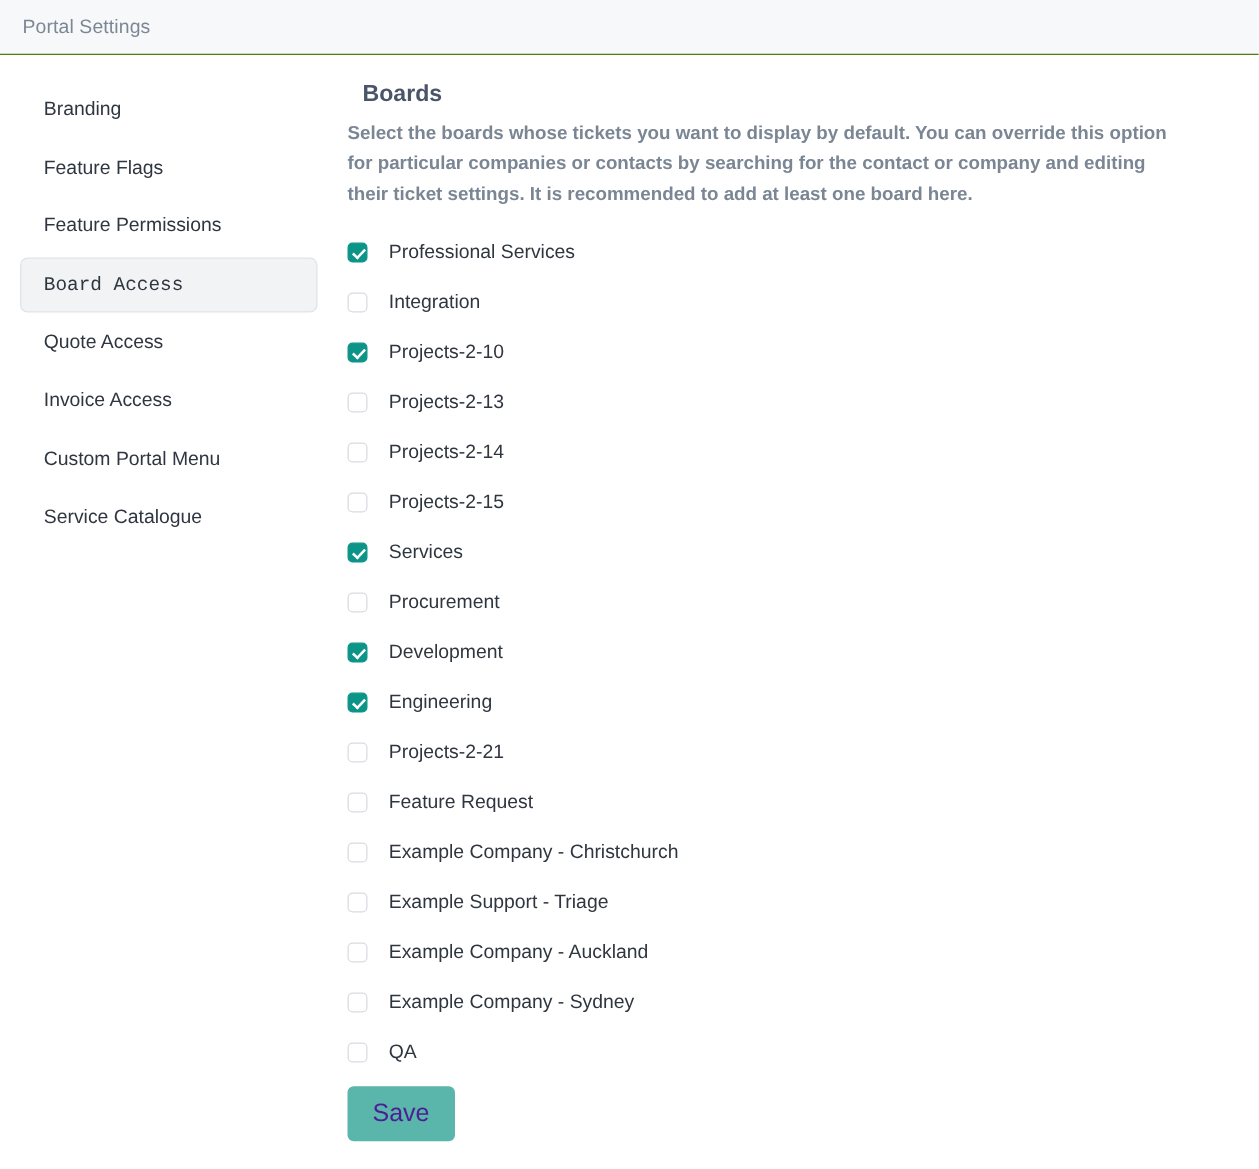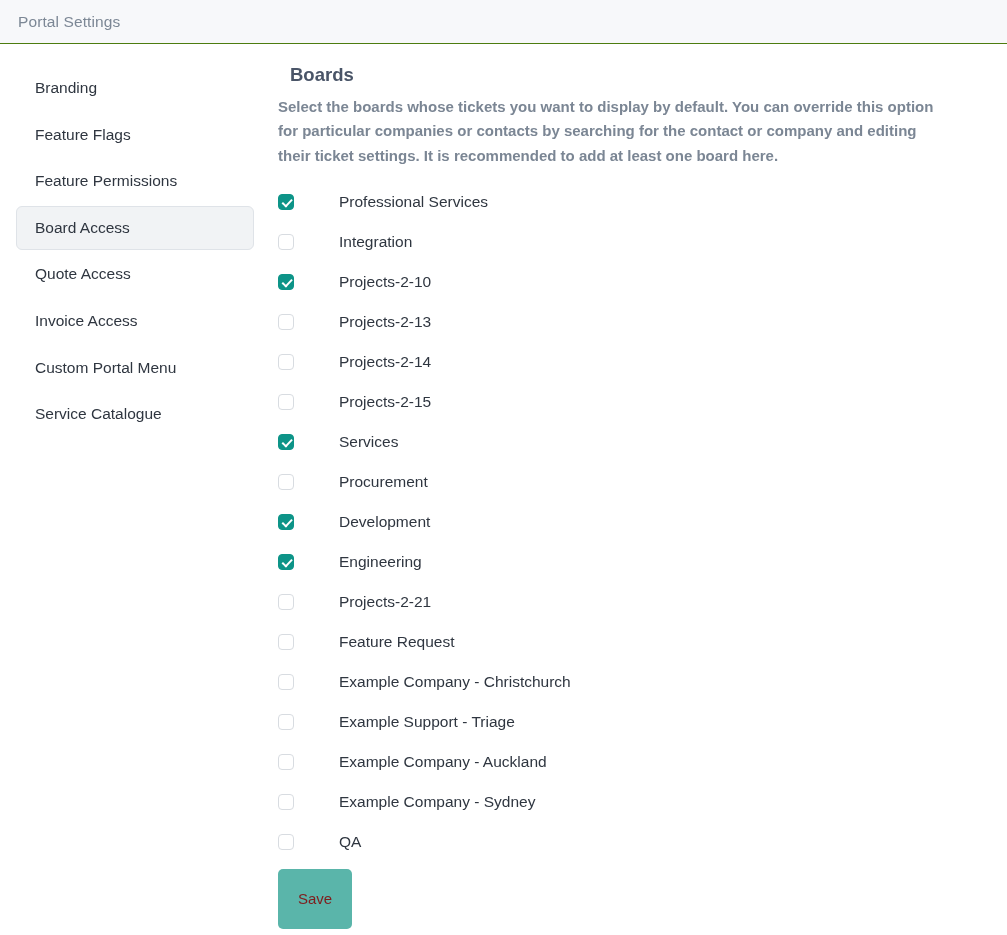--- a/index.html
+++ b/index.html
@@ -52,20 +52,21 @@
     border-radius: 6px;
     border: 1px solid transparent;
     margin-bottom: 2px;
     cursor: pointer;
     line-height: 1.2;
     white-space: nowrap;
   }
   .nav-item.active {
     background: #f1f3f5;
     border-color: #dfe3e8;
+    font-family: Liberation Mono, monospace;
   }
 
   
   .main {
     flex: 1 1 auto;
     padding: 20px 30px 0 6px;
     min-width: 0;
   }
   .section-title {
     font-size: 18.5px;
@@ -87,21 +88,20 @@
   .board-list {
     margin: 0;
     padding: 0;
     list-style: none;
   }
   .board-row {
     display: flex;
     align-items: center;
     height: 40px;
     cursor: pointer;
-    gap: 28px;
   }
   .cbox {
     width: 16px;
     height: 16px;
     flex: 0 0 16px;
     border-radius: 4px;
     border: 1px solid #d8dce1;
     background: #ffffff;
     position: relative;
     display: inline-block;
@@ -127,26 +127,26 @@
     margin-left: 17px;
     line-height: 1.2;
     white-space: nowrap;
   }
 
   
   .save-wrap { margin-top: 7px; }
   .save-btn {
     display: inline-block;
     background: #5ab5aa;
-    color: #7f1d1d;
-    font-size: 15px;
+    color: #4c1d95;
+    font-size: 20px;
     font-family: "Liberation Sans", sans-serif;
     border: none;
     border-radius: 5px;
-    padding: 21px 20px;
+    padding: 10px 20px;
     cursor: pointer;
     line-height: 1.2;
   }
 </style>
 </head>
 <body>
 
 <div class="topbar">
   <span class="topbar-title">Portal Settings</span>
 </div>

